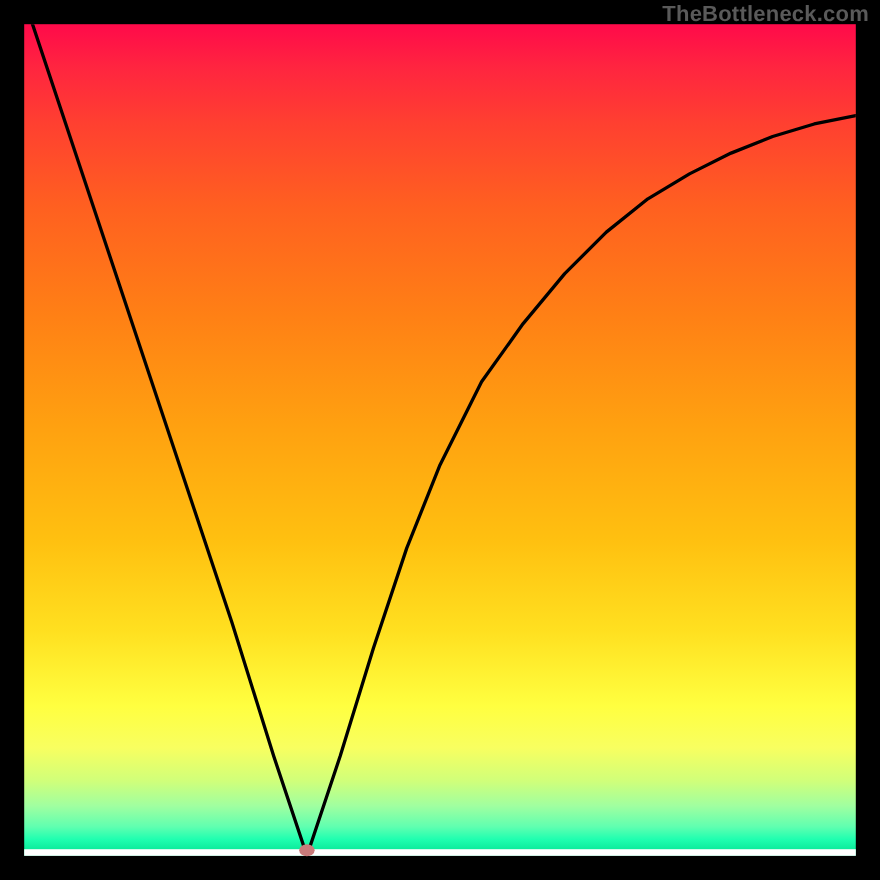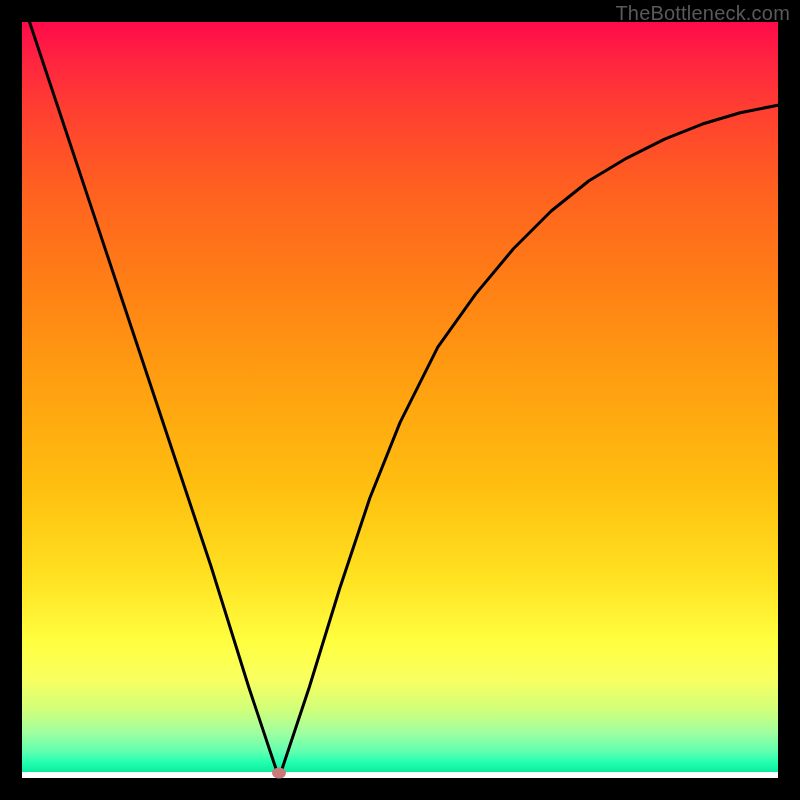--- a/index.html
+++ b/index.html
@@ -48,21 +48,21 @@
       right: 0;
       height: 6px;
       background: #ffffff;
     }
     .watermark {
       position: absolute;
       top: 2px;
       right: 10px;
       color: #5a5a5a;
       font-size: 20px;
-      font-weight: 400;
+      font-weight: 700;
       letter-spacing: 0.2px;
     }
     .curve-svg {
       position: absolute;
       top: 22px;
       left: 22px;
       width: 756px;
       height: 756px;
     }
     .minimum-dot {

